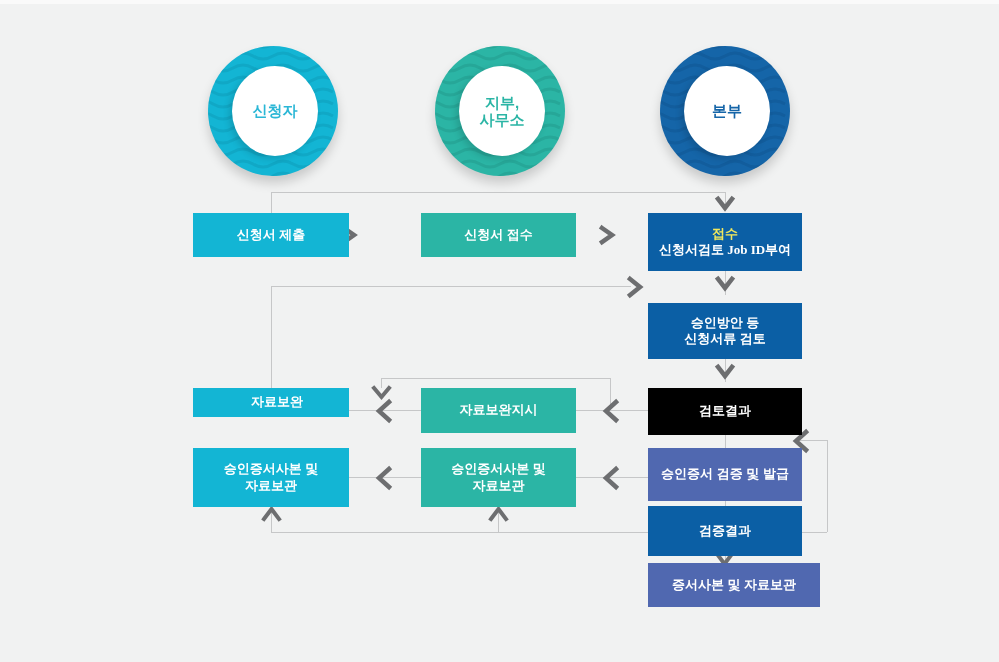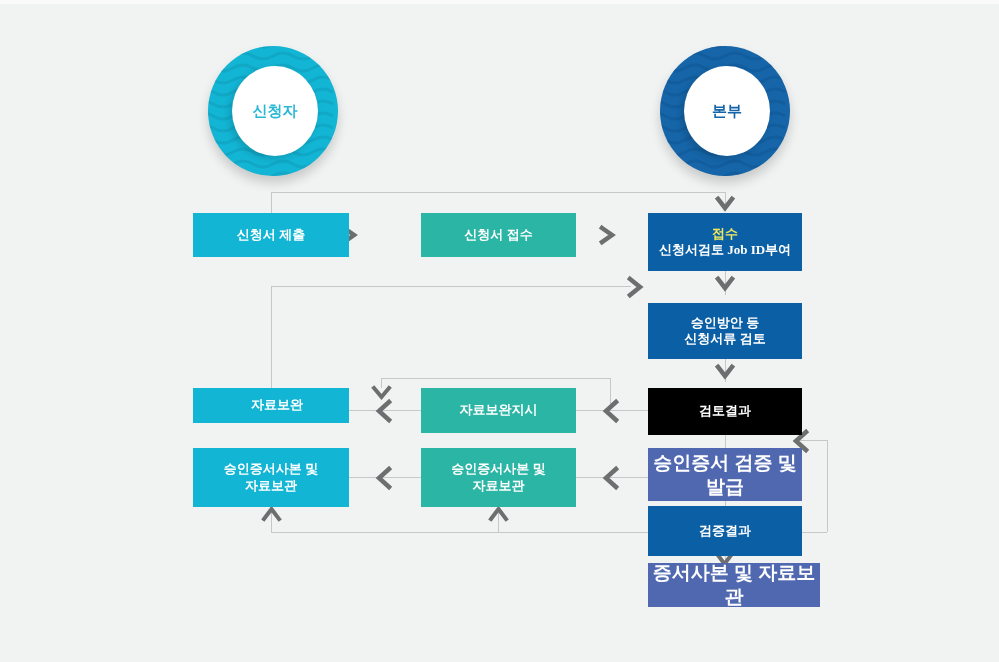--- a/index.html
+++ b/index.html
@@ -36,21 +36,21 @@
 
   
   .box{
     position:absolute;
     display:flex;align-items:center;justify-content:center;
     text-align:center;
     color:#ffffff;font-weight:bold;font-size:13px;line-height:1.25;
     white-space:pre-line;
     box-sizing:border-box;
   }
-  .box.small{font-size:19px;}
+  .box.small{font-size:13px;}
 
   
   .ln{position:absolute;background:#c6c7c8;}
   .h{height:1px;}
   .v{width:1px;}
   svg.chev-svg{position:absolute;overflow:visible;}
   .chev-path{fill:none;stroke:#6d6e70;stroke-width:4.5;stroke-linecap:square;stroke-linejoin:miter;}
   .chev-path.thin{stroke-width:4;}
 </style>
 </head>
@@ -74,20 +74,42 @@
           <path d="M-5 104 q10 -6 20 0 t20 0 t20 0 t20 0 t20 0 t20 0 t20 0"></path>
           <path d="M-5 116 q10 -6 20 0 t20 0 t20 0 t20 0 t20 0 t20 0 t20 0"></path>
           <path d="M-5 128 q10 -6 20 0 t20 0 t20 0 t20 0 t20 0 t20 0 t20 0"></path>
           <path d="M-5 140 q10 -6 20 0 t20 0 t20 0 t20 0 t20 0 t20 0 t20 0"></path>
         </g>
       </svg>
     </div>
     <div class="circle-inner" style="color:#2bb7d6;">신청자</div>
   </div>
 
+  <div class="circle-wrap" style="left:435px;top:46px;">
+    <div class="circle-ring" style="background:#2bb5a5;">
+      <svg class="waves" viewBox="0 0 150 150">
+        <g stroke="#23998c" stroke-width="3" fill="none">
+          <path d="M-5 8 q10 -6 20 0 t20 0 t20 0 t20 0 t20 0 t20 0 t20 0"></path>
+          <path d="M-5 20 q10 -6 20 0 t20 0 t20 0 t20 0 t20 0 t20 0 t20 0"></path>
+          <path d="M-5 32 q10 -6 20 0 t20 0 t20 0 t20 0 t20 0 t20 0 t20 0"></path>
+          <path d="M-5 44 q10 -6 20 0 t20 0 t20 0 t20 0 t20 0 t20 0 t20 0"></path>
+          <path d="M-5 56 q10 -6 20 0 t20 0 t20 0 t20 0 t20 0 t20 0 t20 0"></path>
+          <path d="M-5 68 q10 -6 20 0 t20 0 t20 0 t20 0 t20 0 t20 0 t20 0"></path>
+          <path d="M-5 80 q10 -6 20 0 t20 0 t20 0 t20 0 t20 0 t20 0 t20 0"></path>
+          <path d="M-5 92 q10 -6 20 0 t20 0 t20 0 t20 0 t20 0 t20 0 t20 0"></path>
+          <path d="M-5 104 q10 -6 20 0 t20 0 t20 0 t20 0 t20 0 t20 0 t20 0"></path>
+          <path d="M-5 116 q10 -6 20 0 t20 0 t20 0 t20 0 t20 0 t20 0 t20 0"></path>
+          <path d="M-5 128 q10 -6 20 0 t20 0 t20 0 t20 0 t20 0 t20 0 t20 0"></path>
+          <path d="M-5 140 q10 -6 20 0 t20 0 t20 0 t20 0 t20 0 t20 0 t20 0"></path>
+        </g>
+      </svg>
+    </div>
+    <div class="circle-inner" style="color:#2bb5a5;">지부,
+사무소</div>
+  </div>
 
   <div class="circle-wrap" style="left:660px;top:46px;">
     <div class="circle-ring" style="background:#1565a8;">
       <svg class="waves" viewBox="0 0 150 150">
         <g stroke="#115691" stroke-width="3" fill="none">
           <path d="M-5 8 q10 -6 20 0 t20 0 t20 0 t20 0 t20 0 t20 0 t20 0"></path>
           <path d="M-5 20 q10 -6 20 0 t20 0 t20 0 t20 0 t20 0 t20 0 t20 0"></path>
           <path d="M-5 32 q10 -6 20 0 t20 0 t20 0 t20 0 t20 0 t20 0 t20 0"></path>
           <path d="M-5 44 q10 -6 20 0 t20 0 t20 0 t20 0 t20 0 t20 0 t20 0"></path>
           <path d="M-5 56 q10 -6 20 0 t20 0 t20 0 t20 0 t20 0 t20 0 t20 0"></path>
@@ -192,21 +214,21 @@
   <div class="box" style="left:421px;top:213px;width:155px;height:44px;background:#2bb5a5;">신청서 접수</div>
 
   <div class="box" style="left:648px;top:213px;width:154px;height:58px;background:#0b5fa5;flex-direction:column;font-family:Liberation Serif, serif;">
     <span style="color:#f2e85c;">접수</span>
     <span style="color:#ffffff;">신청서검토 Job ID부여</span>
   </div>
 
   <div class="box" style="left:648px;top:303px;width:154px;height:56px;background:#0b5fa5;">승인방안 등
 신청서류 검토</div>
 
-  <div class="box" style="left:193px;top:388px;width:156px;height:35px;background:#13b5d4;padding-left:12px;">자료보완</div>
+  <div class="box" style="left:193px;top:388px;width:156px;height:29px;background:#13b5d4;padding-left:12px;">자료보완</div>
 
   <div class="box" style="left:421px;top:388px;width:155px;height:45px;background:#2bb5a5;">자료보완지시</div>
 
   <div class="box" style="left:648px;top:388px;width:154px;height:47px;background:#000000;">검토결과</div>
 
   <div class="box" style="left:193px;top:448px;width:156px;height:59px;background:#13b5d4;">승인증서사본 및
 자료보관</div>
 
   <div class="box" style="left:421px;top:448px;width:155px;height:59px;background:#2bb5a5;">승인증서사본 및
 자료보관</div>

